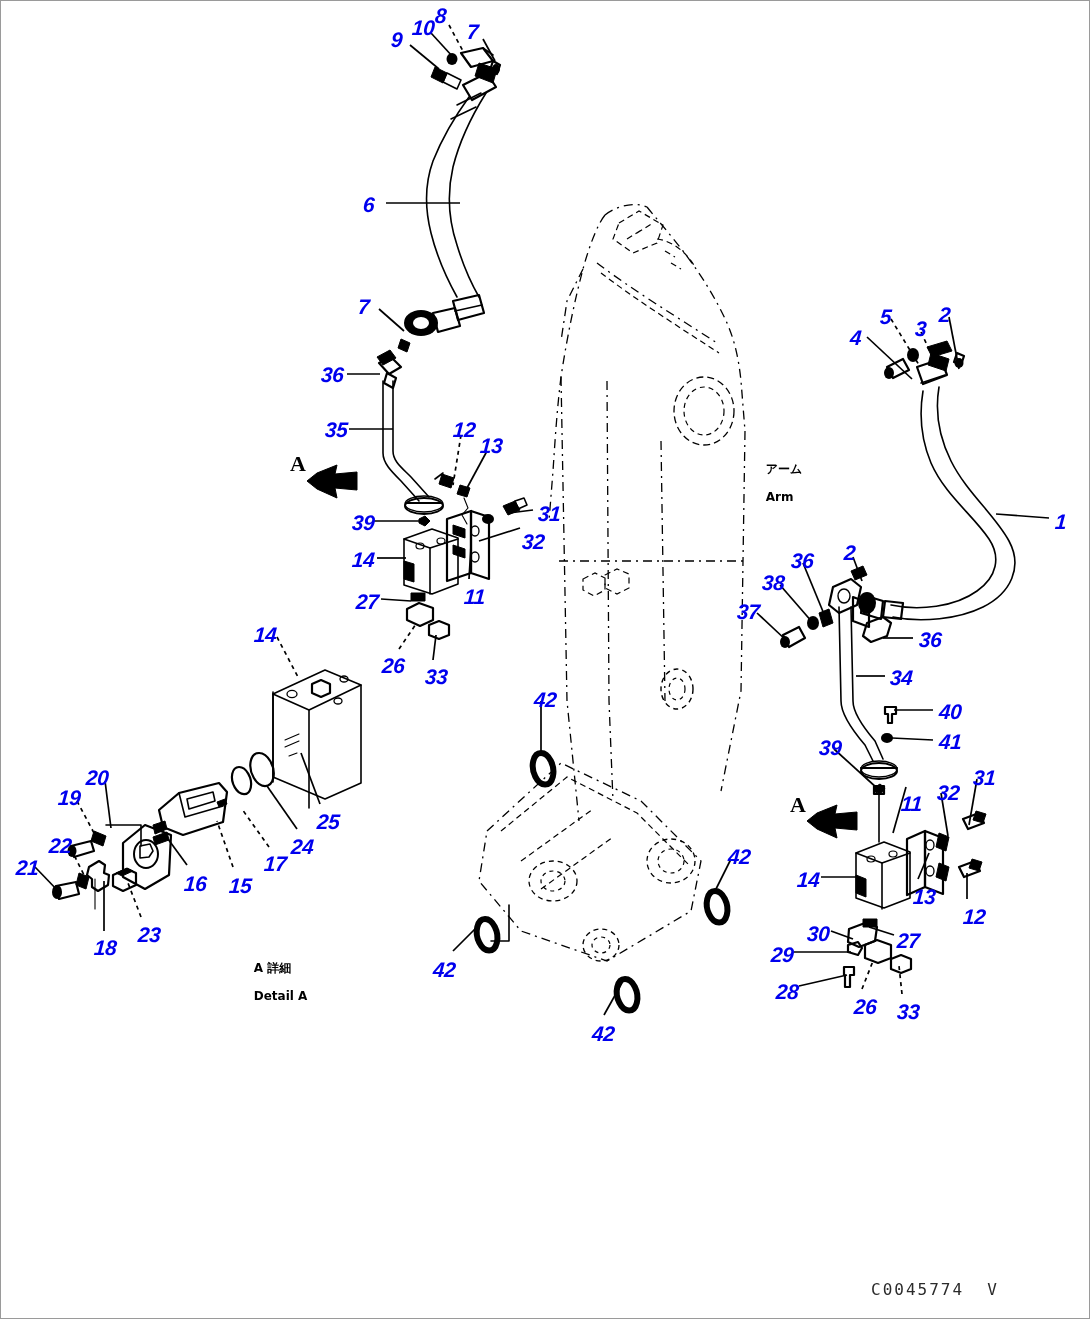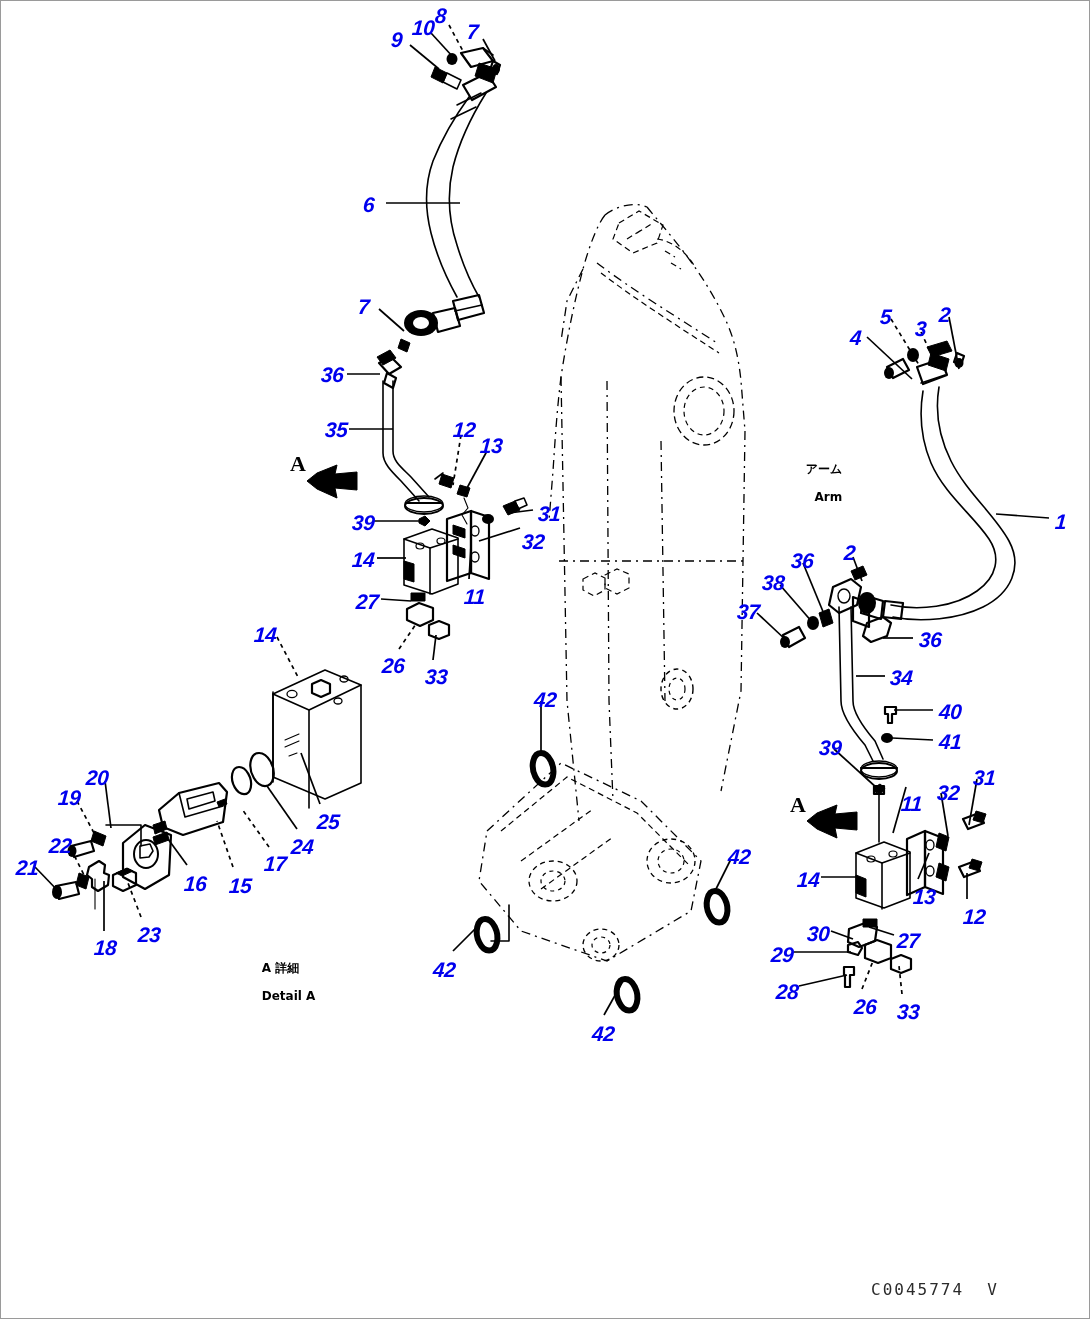--- a/index.html
+++ b/index.html
@@ -424,25 +424,25 @@
     <g>
       <path class="solidfill" d="M316 472 l20 -8 l-2 9 l22 -2 l0 18 l-22 -2 l2 10 l-20 -9 l-10 -8 z"></path>
       <path class="solidfill" d="M816 812 l20 -8 l-2 9 l22 -2 l0 18 l-22 -2 l2 10 l-20 -9 l-10 -8 z"></path>
     </g>
 
   </svg>
 
   <div class="secmark" style="left:289px;top:452px;">A</div>
   <div class="secmark" style="left:789px;top:793px;">A</div>
 
-  <div class="jplabel" style="left:788px;top:447px;text-align:right;">
+  <div class="jplabel" style="left:748px;top:447px;">
     <span>アーム</span><br>
     <span>Arm</span>
   </div>
-  <div class="jplabel" style="left:244px;top:946px;">
+  <div class="jplabel" style="left:236px;top:946px;">
     <span>A 詳細</span><br>
     <span>Detail A</span>
   </div>
 
   <div class="dwgno" style="left:870px;top:1279px;">C0045774  V</div>
 
   <div id="callouts">
       <div class="callout" style="left: 390px; top: 28px; color: rgb(0, 0, 238);">9</div>
       <div class="callout" style="left: 411px; top: 16px; color: rgb(0, 0, 238);">10</div>
       <div class="callout" style="left: 434px; top: 4px; color: rgb(0, 0, 238);">8</div>

